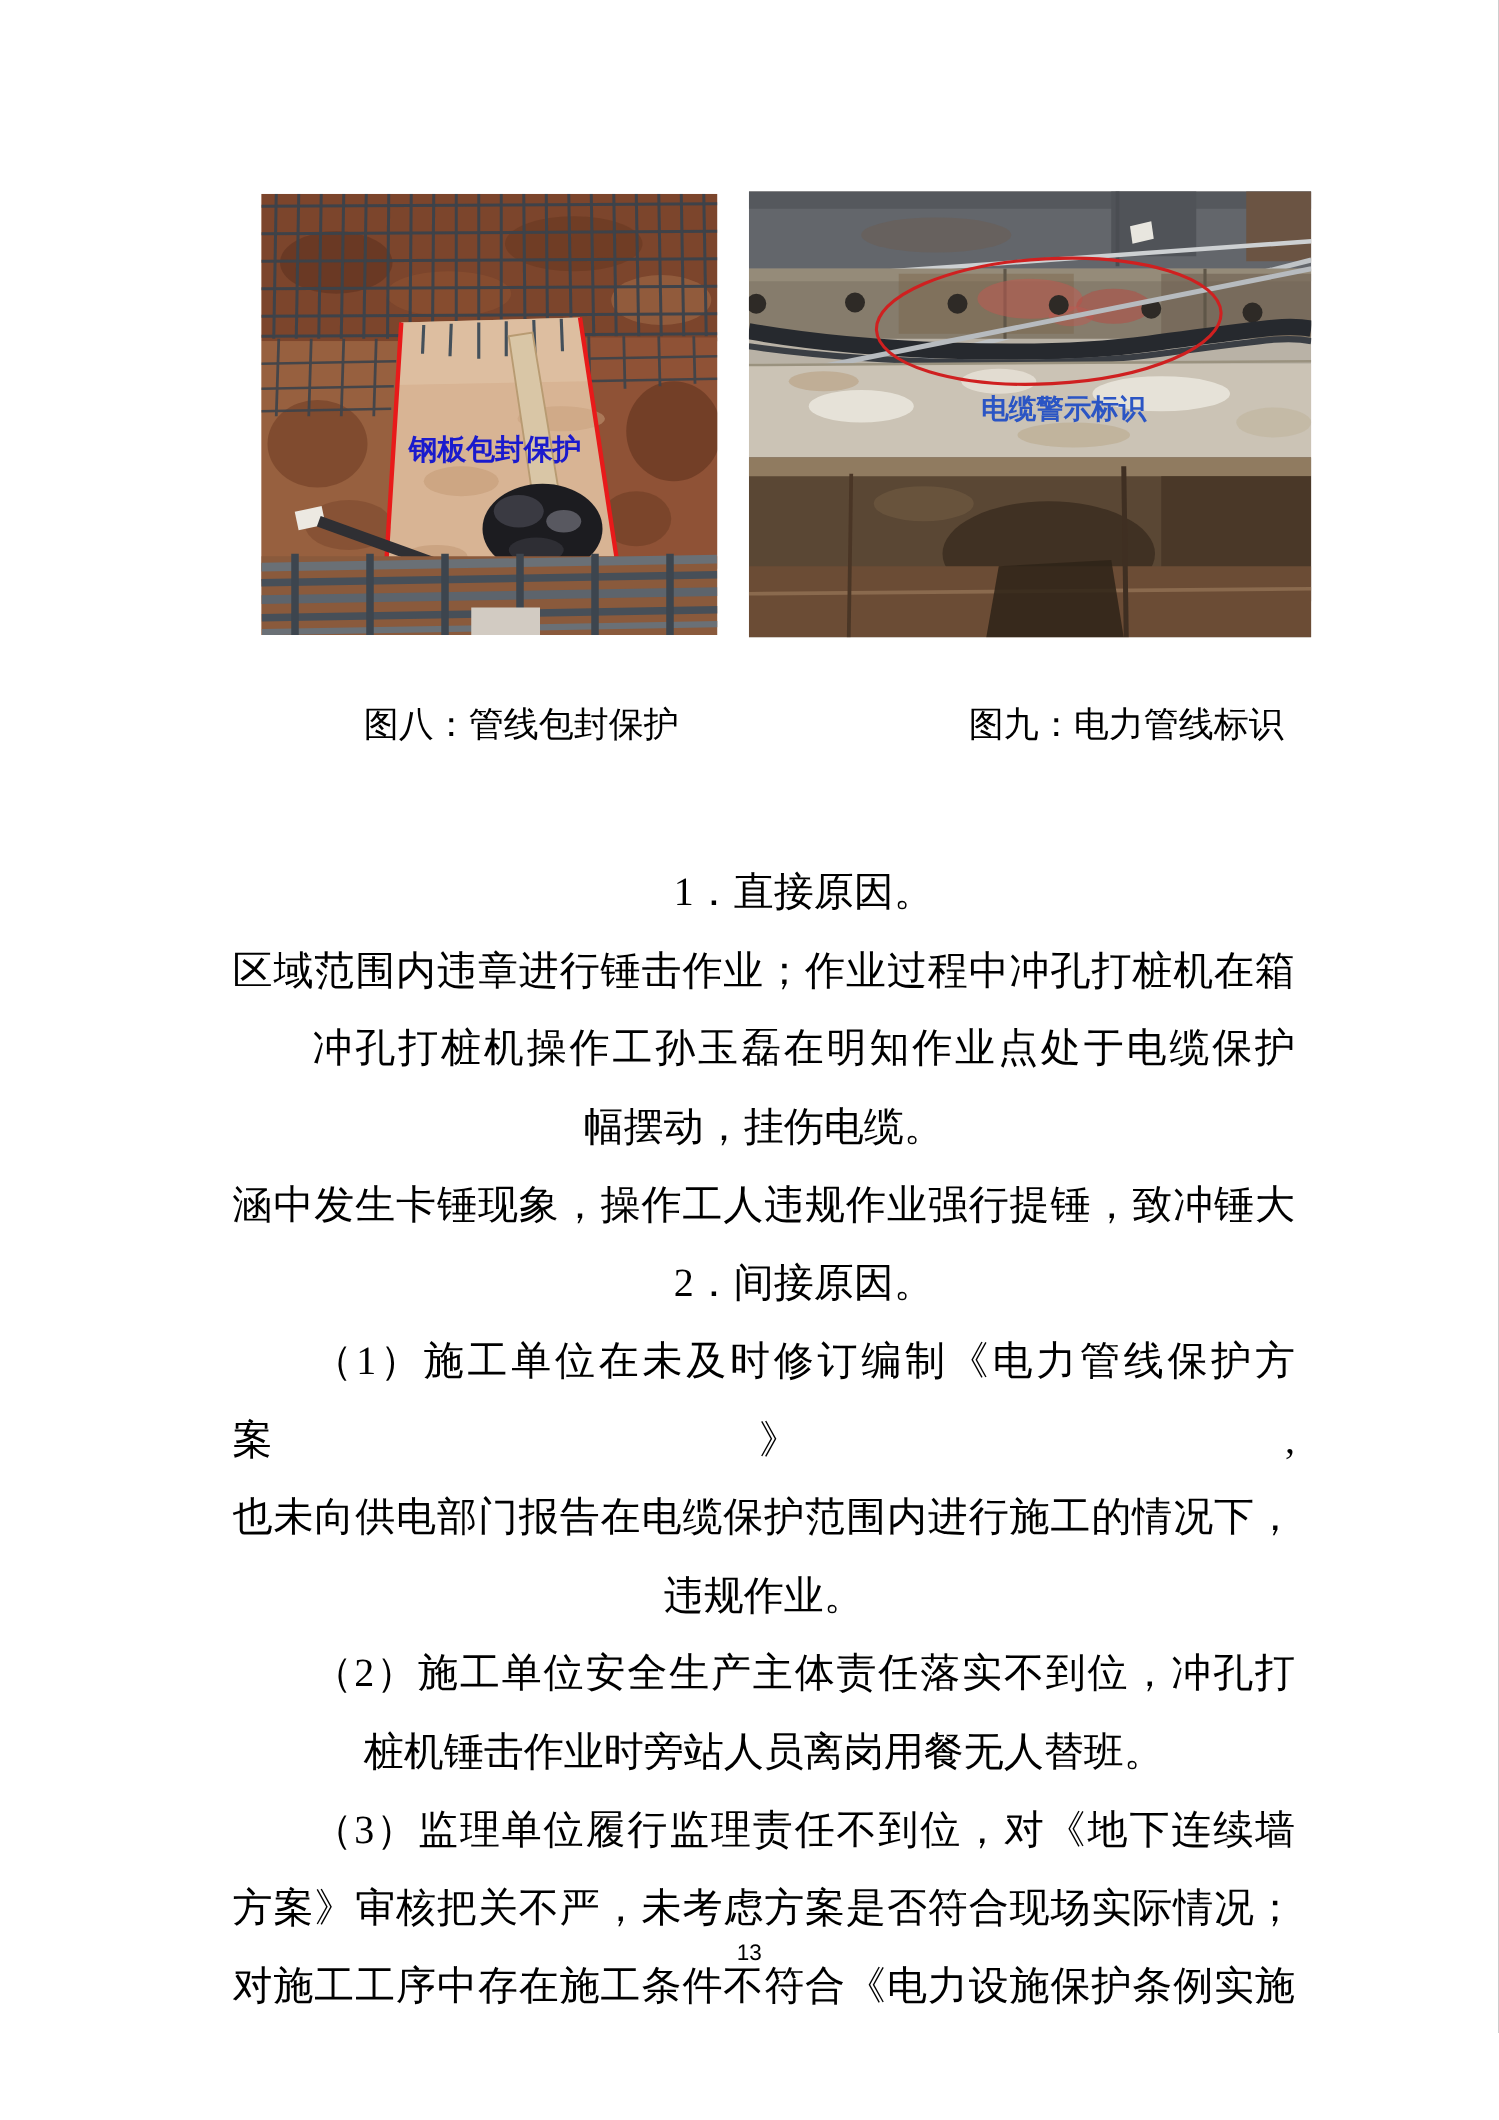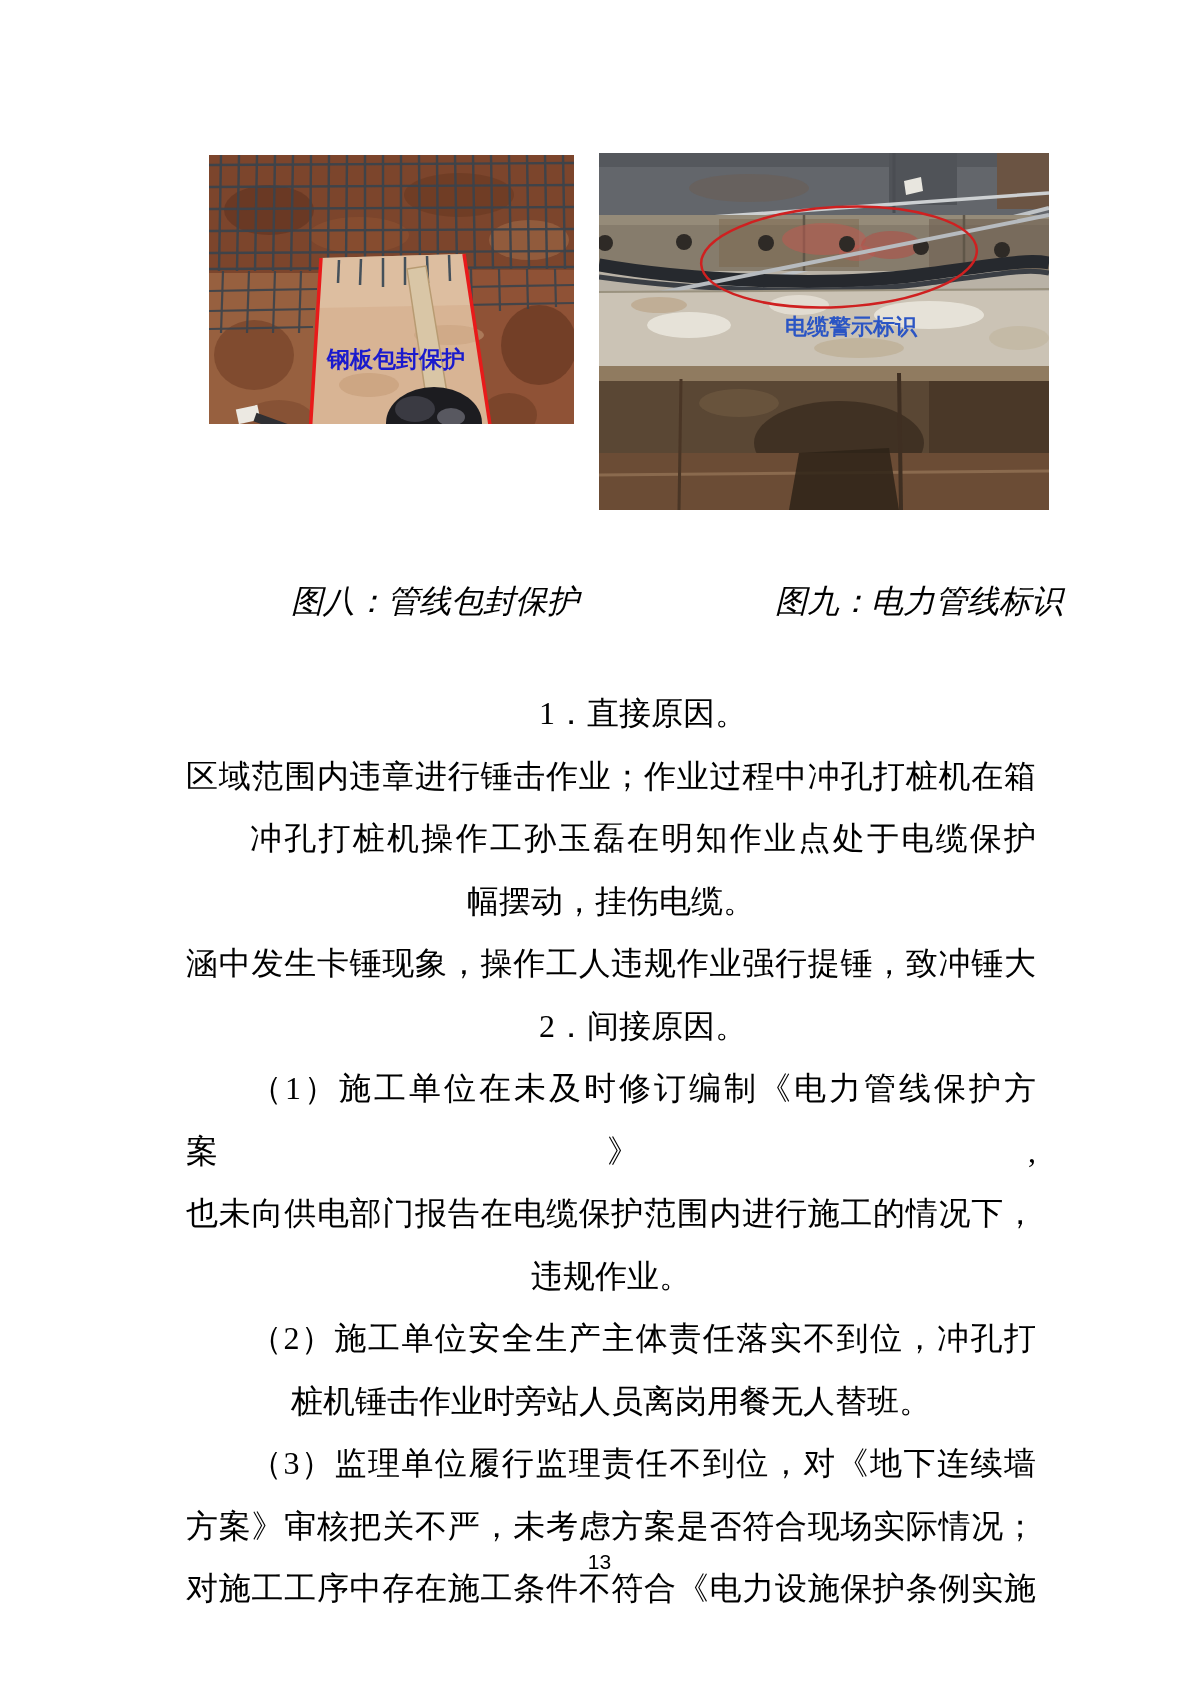--- a/index.html
+++ b/index.html
@@ -3,42 +3,42 @@
 <meta charset="utf-8">
 <style>
   html,body { margin:0; padding:0; background:#888; }
   .page {
     position:relative; width:1199px; height:1696px; margin:0 auto;
     background:#ffffff; overflow:hidden;
     font-family:"Liberation Serif","DejaVu Serif",serif; color:#000;
   }
   .photo { position:absolute; overflow:hidden; }
   .photo svg { display:block; }
-  #photo-left  { left:209px; top:155px; width:365px; height:269px; }
+  #photo-left  { left:209px; top:155px; width:365px; height:353px; }
   #photo-right { left:599px; top:153px; width:540px; height:357px; }
-  .caption { position:absolute; top:582px; font-size:32px; line-height:38px; white-space:nowrap;font-style:italic; }
+  .caption { position:absolute; top:562px; font-size:28px; line-height:38px; white-space:nowrap; }
   #caption-left  { left:291px; }
   #caption-right { left:775px; }
   .heading {
     position:absolute; left:237px; top:627px; font-size:34px; line-height:40px;
     font-weight:bold; font-family:"Liberation Sans","DejaVu Sans",sans-serif;
     white-space:nowrap;
   }
   .body-text {
     position:absolute; left:186px; top:682px; width:850px;
     font-size:32px; line-height:62.5px;
   }
   .body-text p { margin:0; }
   .ln { }
   .j { text-align:justify; text-align-last:justify; }
   .s { text-align:center; }
   .ind { text-indent:64px; }
   .page-number {
     position:absolute; left:0; right:0; top:1549px; text-align:center;
-    font-size:21px; line-height:26px;
+    font-size:18px; line-height:26px;
     font-family:"Liberation Sans","DejaVu Sans",sans-serif;
   }
   svg text.overlay {
     font-family:"Liberation Serif","DejaVu Serif",serif;
     font-weight:bold;
   }
 </style>
 </head>
 <body>
 

